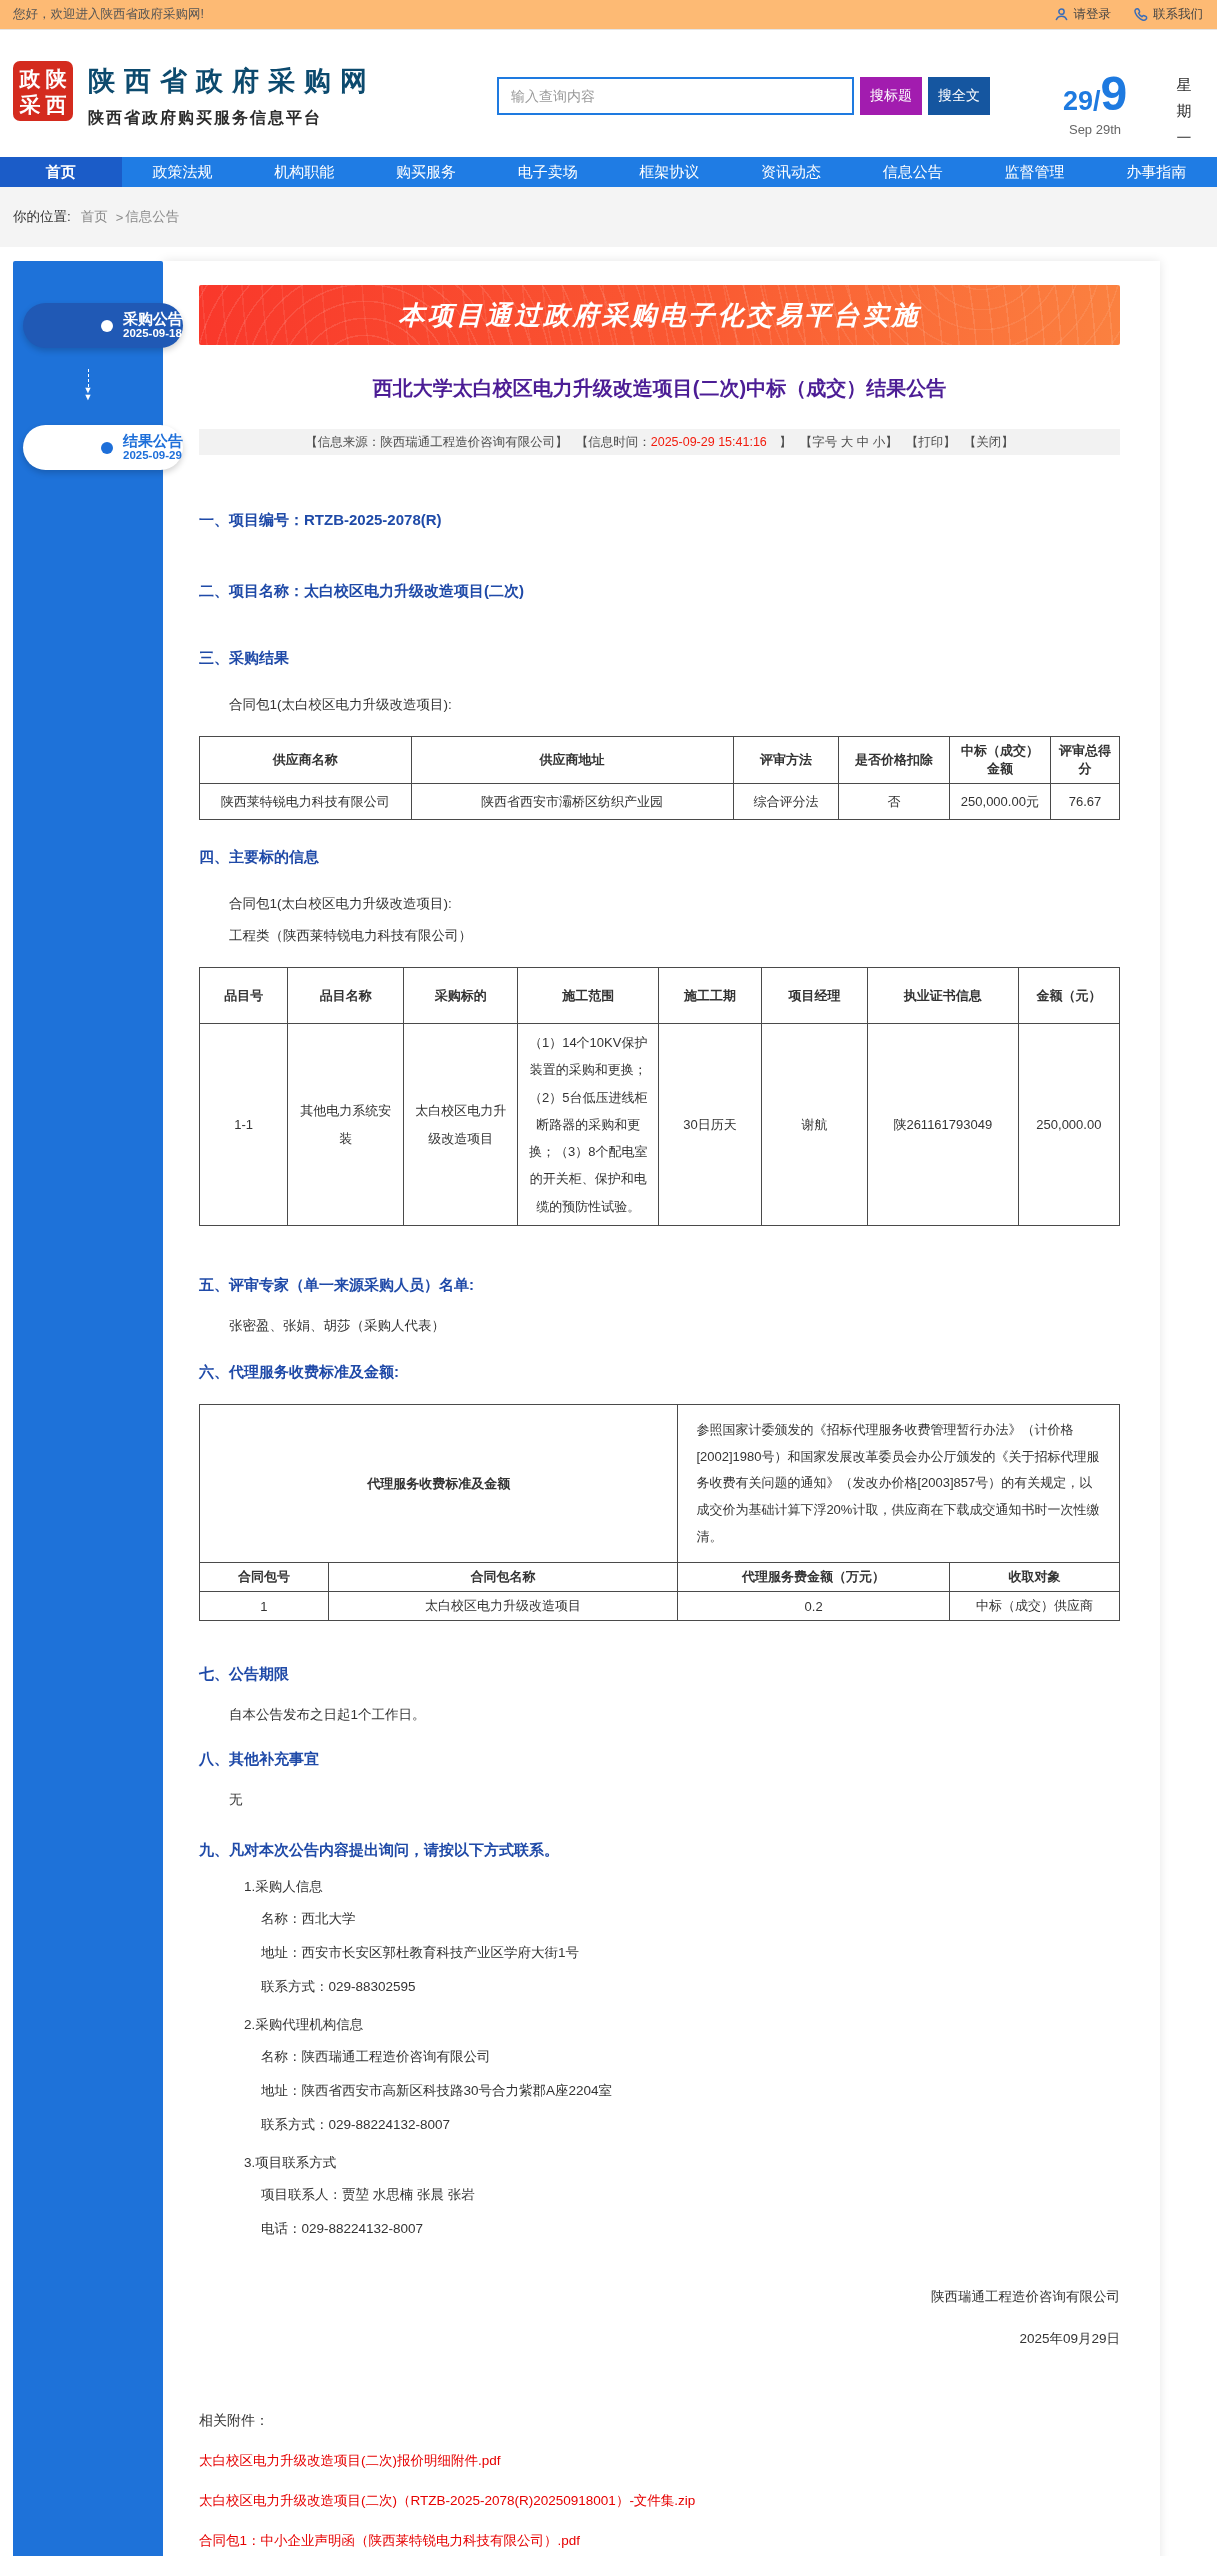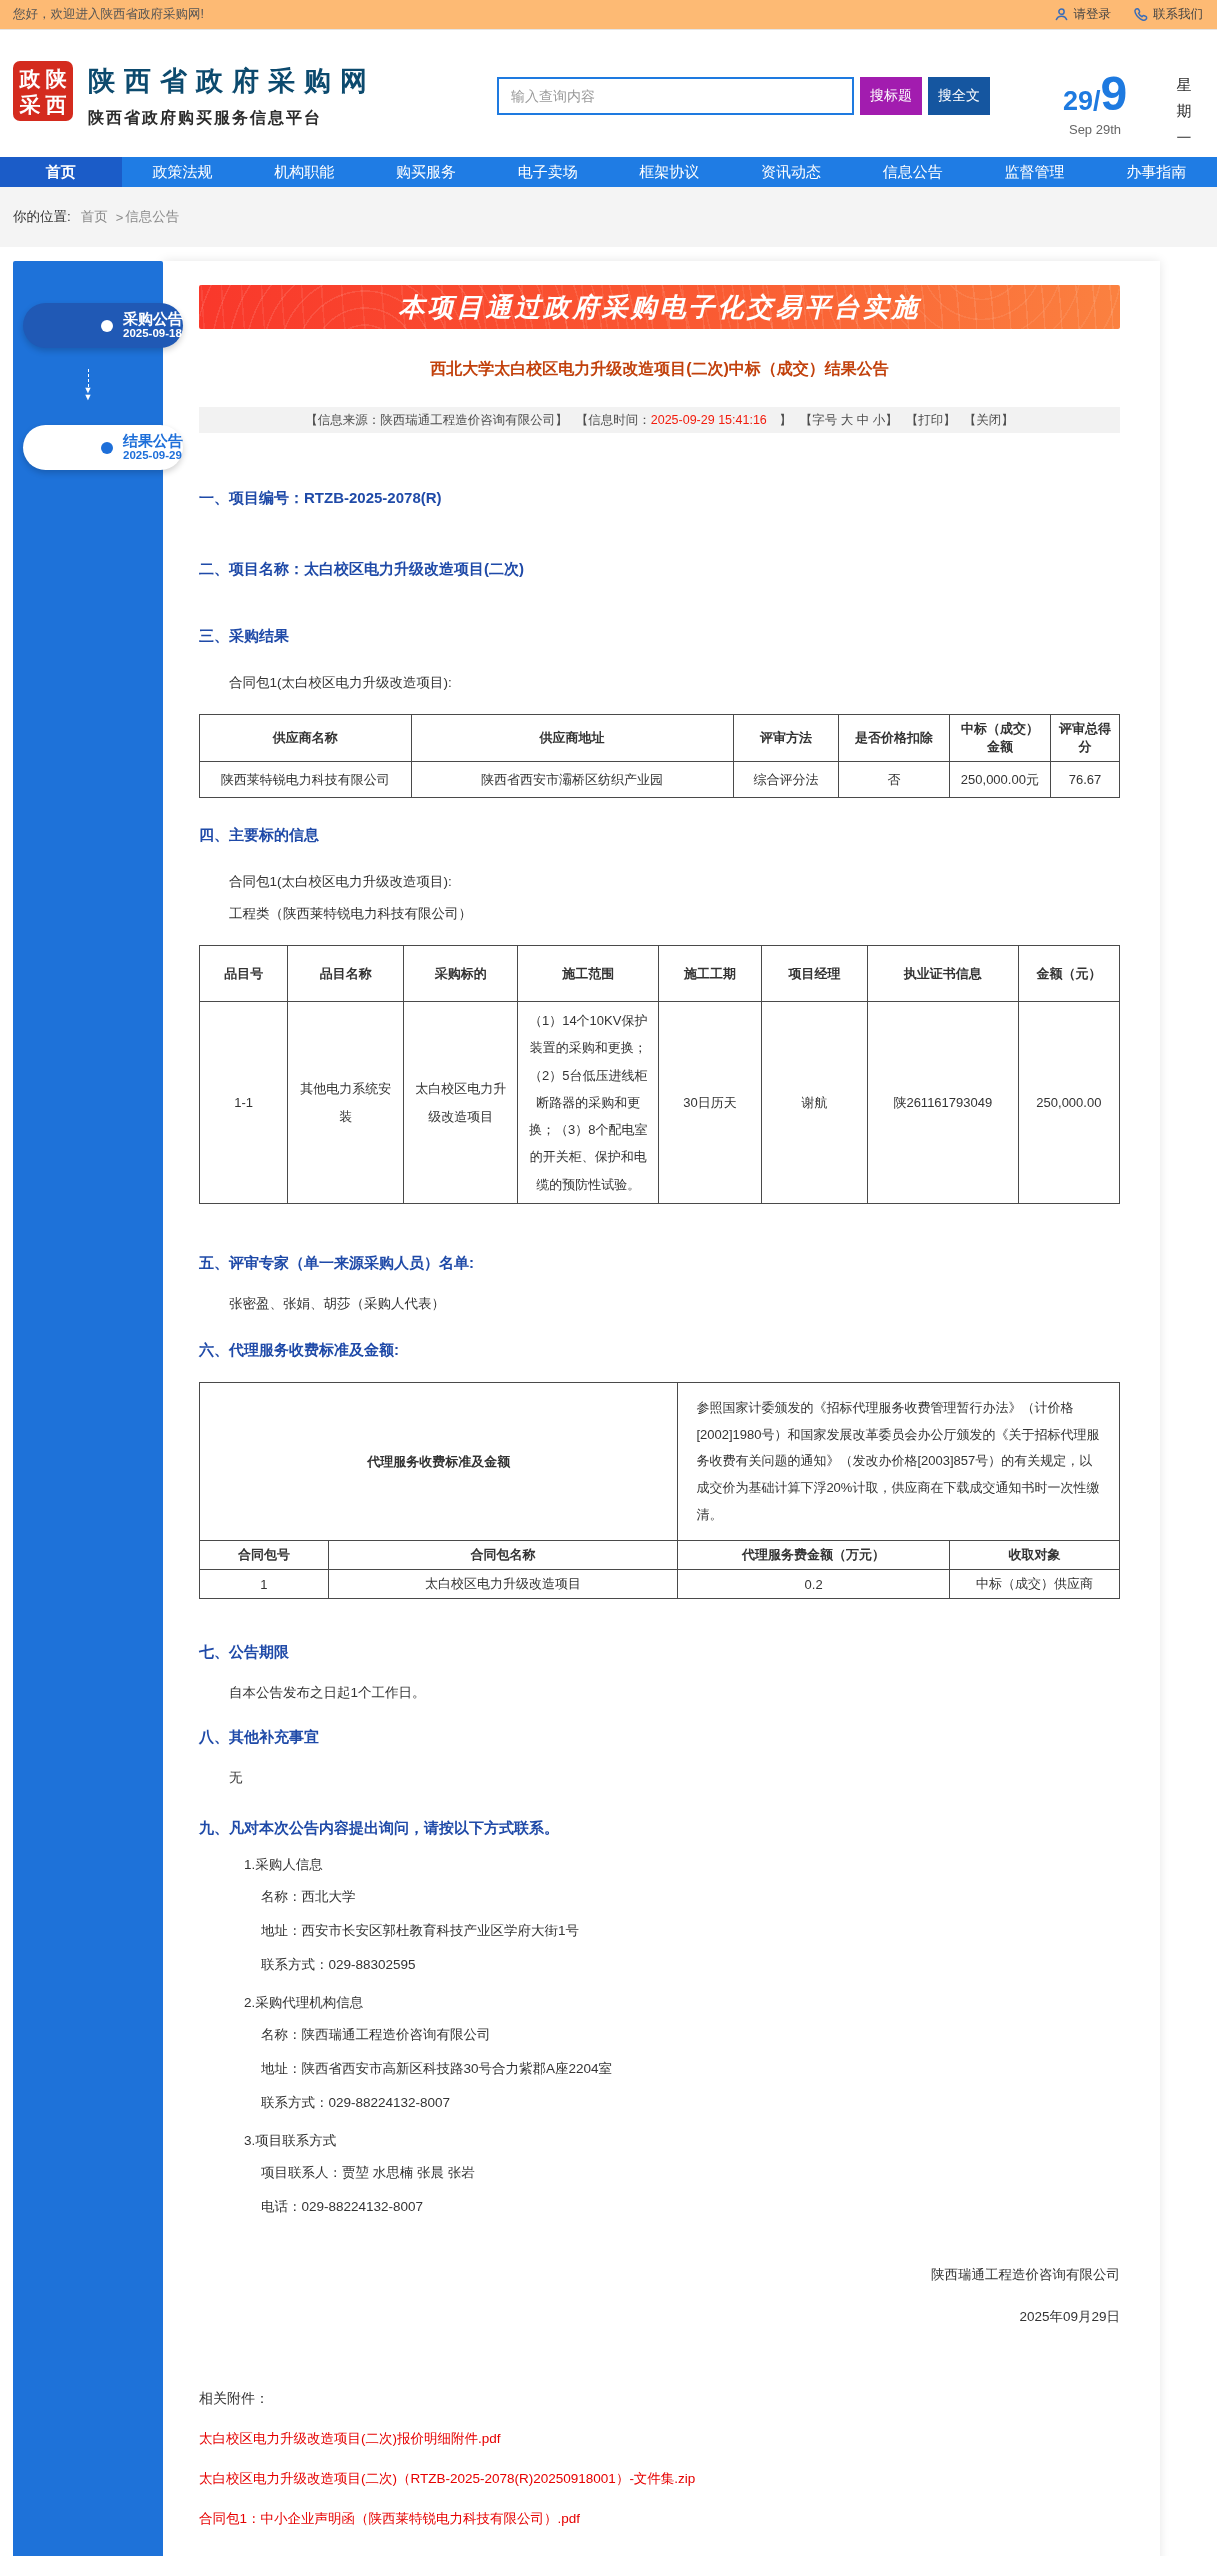--- a/index.html
+++ b/index.html
@@ -62,30 +62,30 @@
   .pill1 .dot { background:#fff; }
   .pill2 { top:164px; background:#fff; color:#1e6fd9; }
   .pill2 .dot { background:#1e6fd9; }
   .side-arrow { position:absolute; top:108px; left:0; width:100%; display:flex;
     flex-direction:column; align-items:center; color:#fff; }
   .side-arrow .dash { height:18px; border-left:1.5px dashed #fff; }
   .side-arrow .tri { font-size:9px; line-height:.8; }
   
   .card { flex:1; background:#fff; margin-left:0; box-shadow:0 0 10px rgba(0,0,0,.10);
     padding:24px 40px 80px 36px; }
-  .banner { height:44px; border-radius:2px; position:relative; overflow:hidden;
+  .banner { height:60px; border-radius:2px; position:relative; overflow:hidden;
     background:linear-gradient(90deg,#f9382b 0%,#fa5a32 55%,#fb8140 100%);
     display:flex; align-items:center; justify-content:center; }
   .banner::before { content:""; position:absolute; inset:0;
     background:
       repeating-radial-gradient(circle at 18% 170%, rgba(255,255,255,.10) 0 1.5px, transparent 1.5px 17px),
       repeating-radial-gradient(circle at 85% -60%, rgba(255,255,255,.08) 0 1.5px, transparent 1.5px 20px); }
   .banner .txt { position:relative; color:#fff; font-size:26px; font-weight:bold;
     font-style:italic; letter-spacing:3px; }
-  .doc-title { margin-top:30px; text-align:center; font-size:16px; font-weight:bold; color:#c2410c; }
+  .doc-title { margin-top:30px; text-align:center; font-size:20px; font-weight:bold; color:#4c1d95; }
   .meta-bar { margin-top:27px; background:#f2f2f2; height:26px; display:flex; align-items:center;
     justify-content:center; font-size:12.5px; color:#4d4d4d; gap:8px; white-space:nowrap; }
   .meta-bar .red { color:#f21c0d; }
   .meta-bar .clickable { cursor:pointer; }
   
   .sec-h { margin-top:44px; font-size:15px; font-weight:bold; color:#1f4aa8; }
   .sec-h.first { margin-top:56px; }
   .indent1 { margin-left:30px; }
   .indent2 { margin-left:45px; }
   .indent3 { margin-left:62px; }

